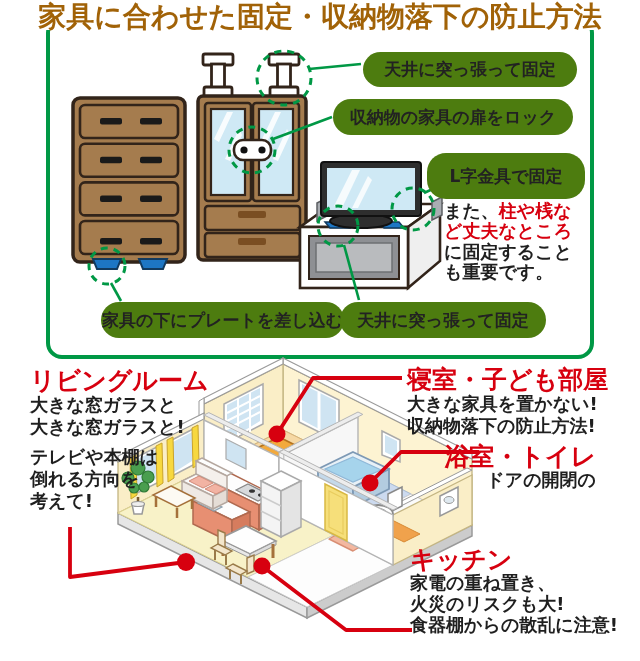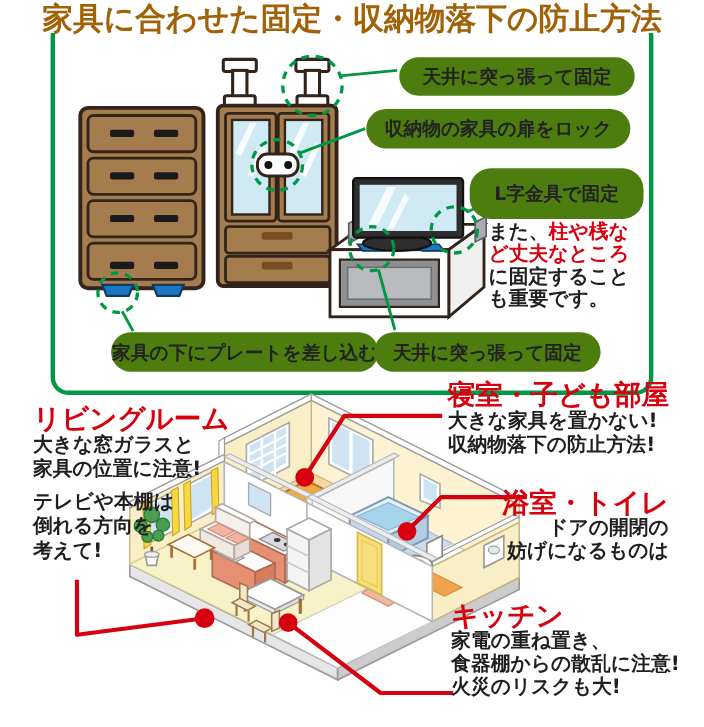--- a/index.html
+++ b/index.html
@@ -18,22 +18,22 @@
   #pill-bracket{left:427px;top:153px;width:158px;height:46px;}
   #pill-plate{left:60px;top:302px;width:243px;height:36px;margin-left:41px;}
   #pill-mat{left:340px;top:302px;width:206px;height:36px;}
   #note{left:444px;top:201px;width:148px;z-index:3;font-size:18px;font-weight:800;line-height:20px;}
   #note .red{color:#d7000f;font-family:Liberation Mono, monospace;}
   
   .block{z-index:5;font-weight:800;font-size:18px;line-height:22px;}
   .block .title{color:#d7000f;font-size:25px;margin-bottom:2px;}
   #living-block{left:30px;top:370px;}
   #living-block .gap{height:8px;}
-  #bedroom-block{left:407px;top:348px;}
-  #bath-block{right:32px;top:446px;text-align:right;line-height:21px;}
+  #bedroom-block{left:407px;top:369px;}
+  #bath-block{right:44px;top:446px;text-align:right;line-height:21px;}
   #kitchen-block{right:22px;top:549px;line-height:21px;}
   svg{position:absolute;left:0;top:0;}
   #top-art{z-index:2;}
   #house-art{z-index:2;}
 </style>
 </head>
 <body>
 
 <div id="stage">
 
@@ -361,39 +361,38 @@
       <circle cx="277" cy="434" r="8.5"></circle>
       <circle cx="370" cy="483" r="8.5"></circle>
       <circle cx="186" cy="562" r="9"></circle>
       <circle cx="262" cy="566" r="8.5"></circle>
     </g>
   </svg>
 
   <div id="living-block" class="abs block">
     <div class="title">リビングルーム</div>
     <div>大きな窓ガラスと</div>
-    <div>家具の位置に注意!</div>
+    <div>大きな窓ガラスと!</div>
     <div class="gap"></div>
     <div>テレビや本棚は</div>
     <div>倒れる方向を</div>
     <div>考えて!</div>
   </div>
 
   <div id="bedroom-block" class="abs block">
     <div class="title">寝室・子ども部屋</div>
     <div>大きな家具を置かない!</div>
     <div>収納物落下の防止方法!</div>
   </div>
 
   <div id="bath-block" class="abs block">
     <div class="title">浴室・トイレ</div>
     <div>ドアの開閉の</div>
-    <div>妨げになるものは</div>
   </div>
 
   <div id="kitchen-block" class="abs block">
     <div class="title">キッチン</div>
     <div>家電の重ね置き、</div>
+    <div>火災のリスクも大!</div>
     <div>食器棚からの散乱に注意!</div>
-    <div>火災のリスクも大!</div>
   </div>
 
 </div>
 
 </body></html>

